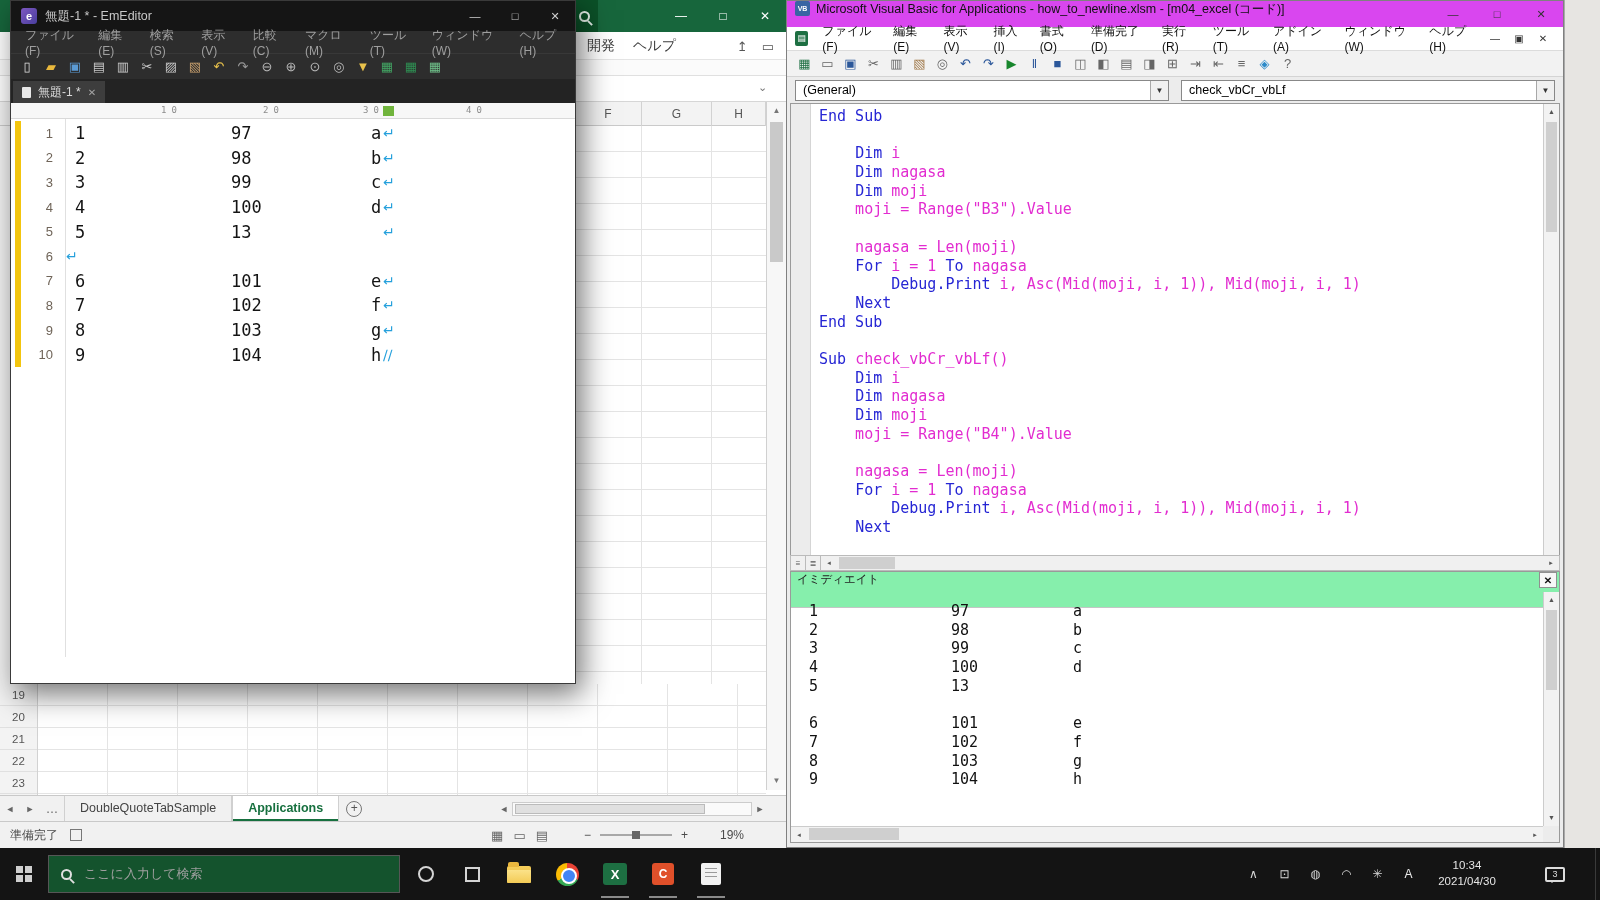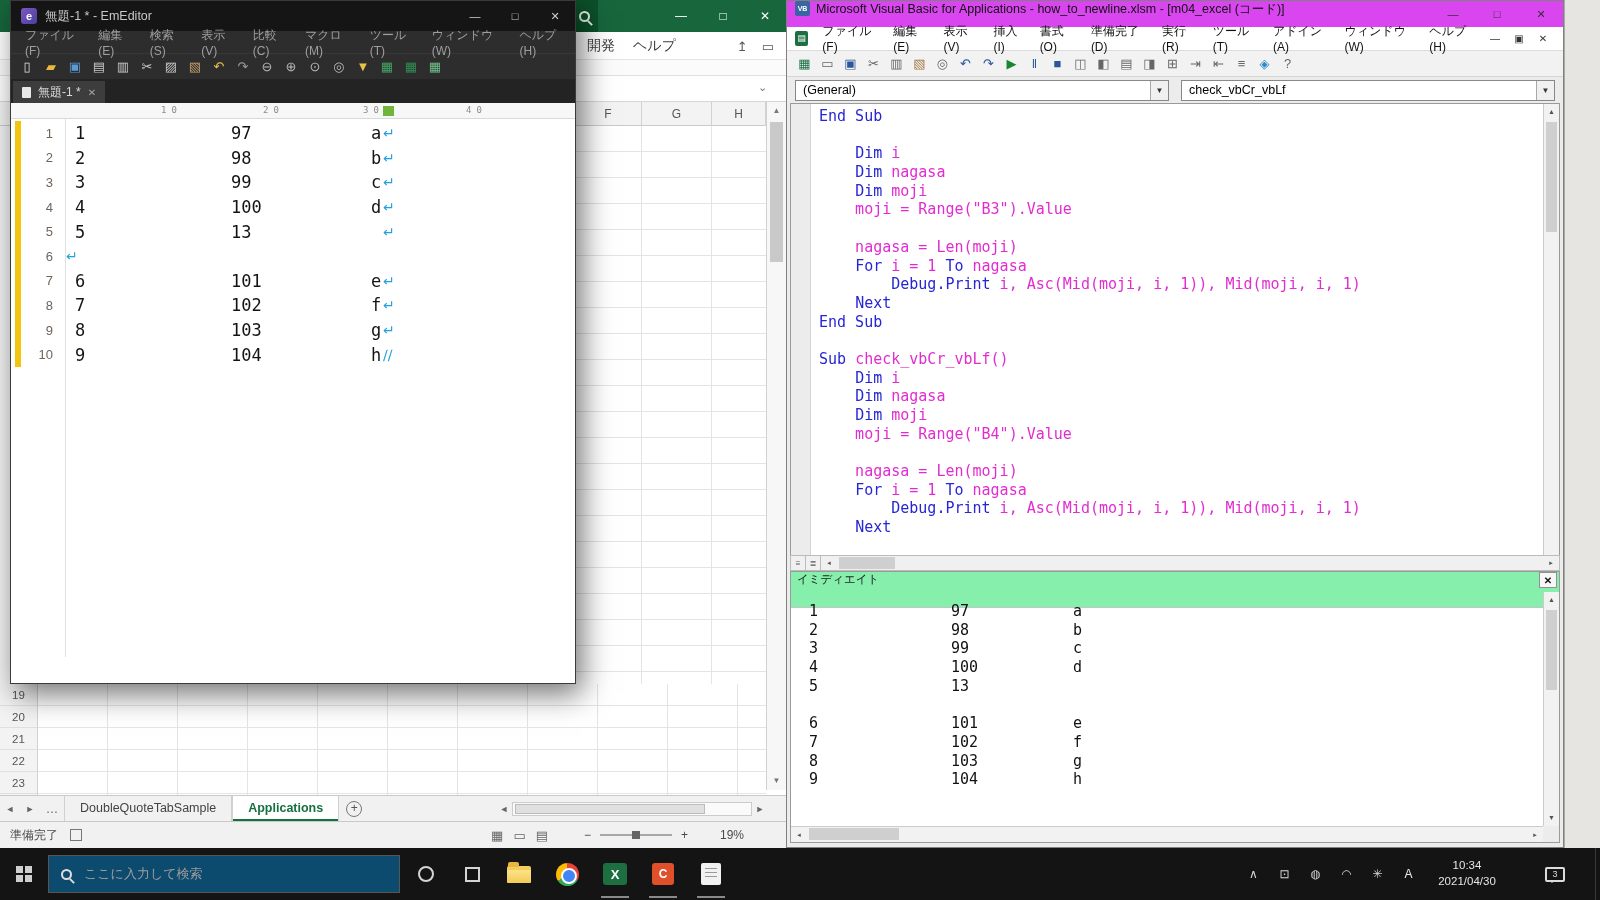--- a/index.html
+++ b/index.html
@@ -153,21 +153,21 @@
   .vb-ihscroll { position:absolute; left:0; right:16px; bottom:0; height:16px; background:#f2f2f2; border-top:1px solid #ccc;
                  display:flex; align-items:stretch; }
   .vb-icorner { position:absolute; right:0; bottom:0; width:16px; height:16px; background:#ececec; }
 
   
   #taskbar { position:absolute; left:0; top:848px; width:1600px; height:52px; background:#141414; }
   .tb-abs { position:absolute; top:0; height:52px; display:flex; align-items:center; justify-content:center; }
   #tb-start { left:0; width:48px; }
   .winlogo { width:16px; height:16px; display:grid; grid-template-columns:7px 7px; grid-template-rows:7px 7px; gap:2px; }
   .winlogo span { background:#cfcfcf; }
-  #tb-search { position:absolute; left:48px; top:7px; width:352px; height:38px; background:#0c4a6e; border:1px solid #565656;
+  #tb-search { position:absolute; left:48px; top:7px; width:352px; height:38px; background:#14532d; border:1px solid #565656;
                display:flex; align-items:center; }
   #tb-search .mag { border-color:#e0e0e0; margin:0 12px; }
   #tb-search .mag::after { background:#e0e0e0; }
   .tb-searchtext { color:#9f9f9f; font-size:13px; }
   #tb-cortana { left:404px; width:44px; } 
   .ring { width:16px; height:16px; border:2px solid #d5d5d5; border-radius:50%; }
   #tb-taskview { left:450px; width:44px; }
   .tvsq { width:15px; height:15px; border:2px solid #d5d5d5; }
   .appbtn { position:absolute; top:0; width:46px; height:52px; display:flex; align-items:center; justify-content:center; }
   .appbtn.running::after { content:''; position:absolute; bottom:2px; left:9px; right:9px; height:2px; background:#8a8a8a; }

